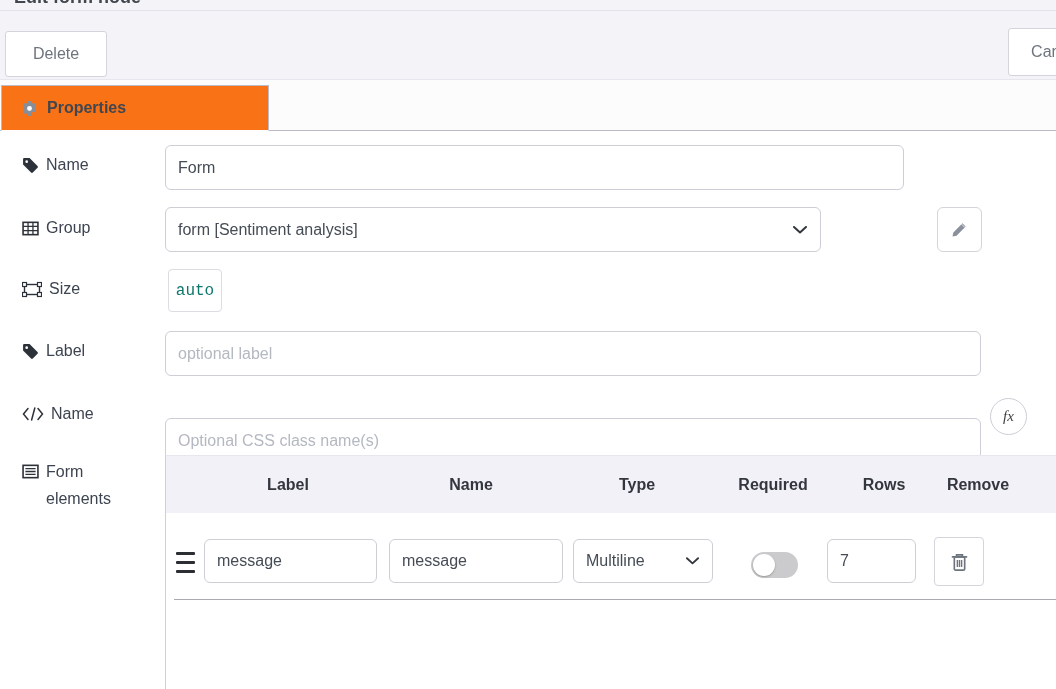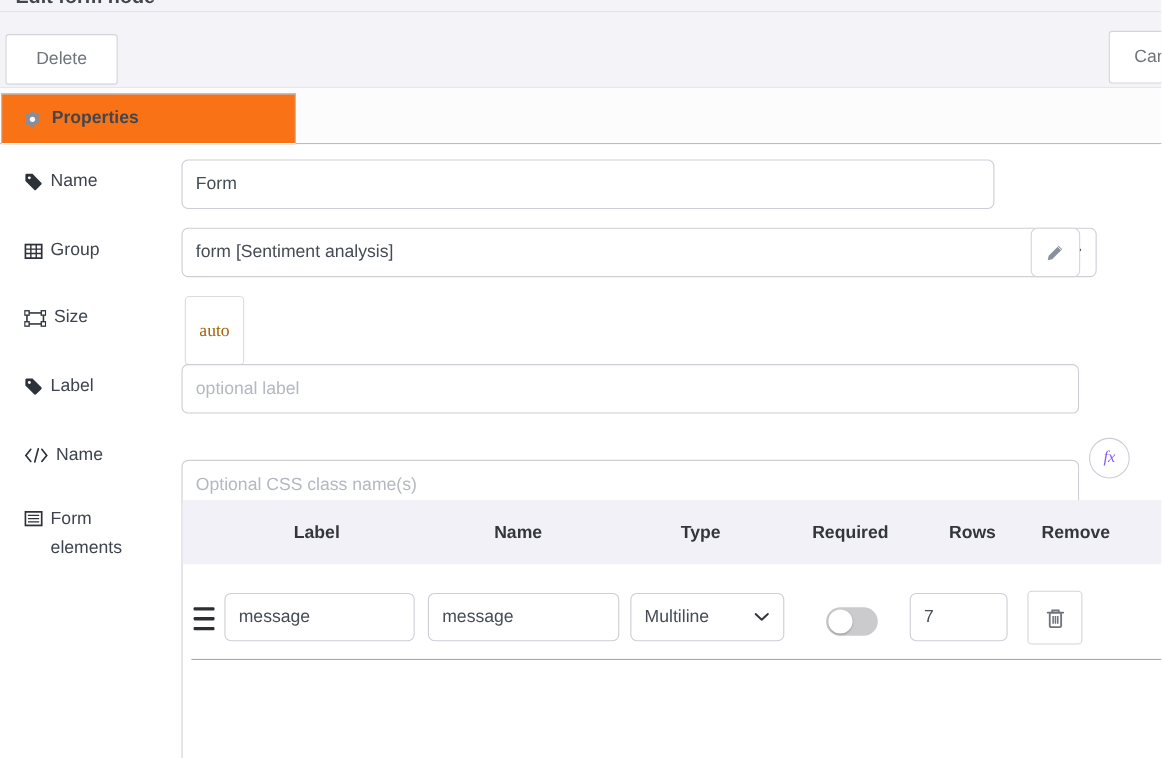--- a/index.html
+++ b/index.html
@@ -59,31 +59,31 @@
     position:absolute; height:45px; background:#fff; border:1px solid #cdced6;
     border-radius:6px; display:flex; align-items:center; padding:0 12px;
     font-size:16px; color:#454c55; cursor:pointer;
   }
   .selectbox .chev { position:absolute; right:13px; top:50%; transform:translateY(-50%); }
   .sq-btn {
     position:absolute; background:#fff; border:1px solid #d4d4dc; border-radius:6px;
     display:flex; align-items:center; justify-content:center; cursor:pointer;
   }
   .auto-btn {
-    position:absolute; left:168px; top:269px; width:54px; height:63px;
+    position:absolute; left:168px; top:269px; width:54px; height:43px;
     background:#fff; border:1px solid #dcdce2; border-radius:4px;
-    color:#a16207; font-size:16px; display:flex; align-items:center; justify-content:center;
-    cursor:pointer; font-family:Liberation Serif, serif;
+    color:#0f766e; font-size:16px; display:flex; align-items:center; justify-content:center;
+    cursor:pointer; font-family:Liberation Mono, monospace;
   }
   .fx-btn {
     position:absolute; left:990px; top:398px; width:37px; height:37px;
     border:1px solid #cdced6; border-radius:50%; background:#fff;
     display:flex; align-items:center; justify-content:center;
     font-family:"Liberation Serif", serif; font-style:italic;
-    color:#8b5cf6; font-size:15px; cursor:pointer;text-align:right;
+    color:#404040; font-size:15px; cursor:pointer;text-align:right;
   }
   
   .elements-box {
     position:absolute; left:165px; top:455px; width:891px; height:234px;
     border-left:1px solid #cfcfd7; border-top:1px solid #e7e7ed; background:#fff;
   }
   .elements-head {
     position:absolute; left:0; top:0; right:0; height:57px; background:#f1f1f7;
   }
   .hcell {
@@ -146,21 +146,21 @@
 
   <div class="field-label" style="top:219px;">
     <span class="ic">
       <svg viewBox="0 0 16 16" width="17" height="17">
           <rect x="1" y="2.2" width="14" height="11.6" fill="none" stroke="#2c313a" stroke-width="1.5"></rect>
           <path d="M1 6.1h14M1 9.9h14M5.7 2.2v11.6M10.3 2.2v11.6" stroke="#2c313a" stroke-width="1.2" fill="none"></path>
         </svg>
     </span>
     <span>Group</span>
   </div>
-  <div class="selectbox" style="left:165px; top:207px; width:832px;">
+  <div class="selectbox" style="left:165px; top:207px; width:656px;">
     <span>form [Sentiment analysis]</span>
     <span class="chev">
       <svg viewBox="0 0 14 8" width="14" height="8">
           <path d="M1 1l6 5.5L13 1" fill="none" stroke="#33363d" stroke-width="2" stroke-linecap="round" stroke-linejoin="round"></path>
         </svg>
     </span>
   </div>
   <button class="sq-btn" style="left:937px; top:207px; width:45px; height:45px;">
     <span>
       <svg viewBox="0 0 16 16" width="17" height="17">

